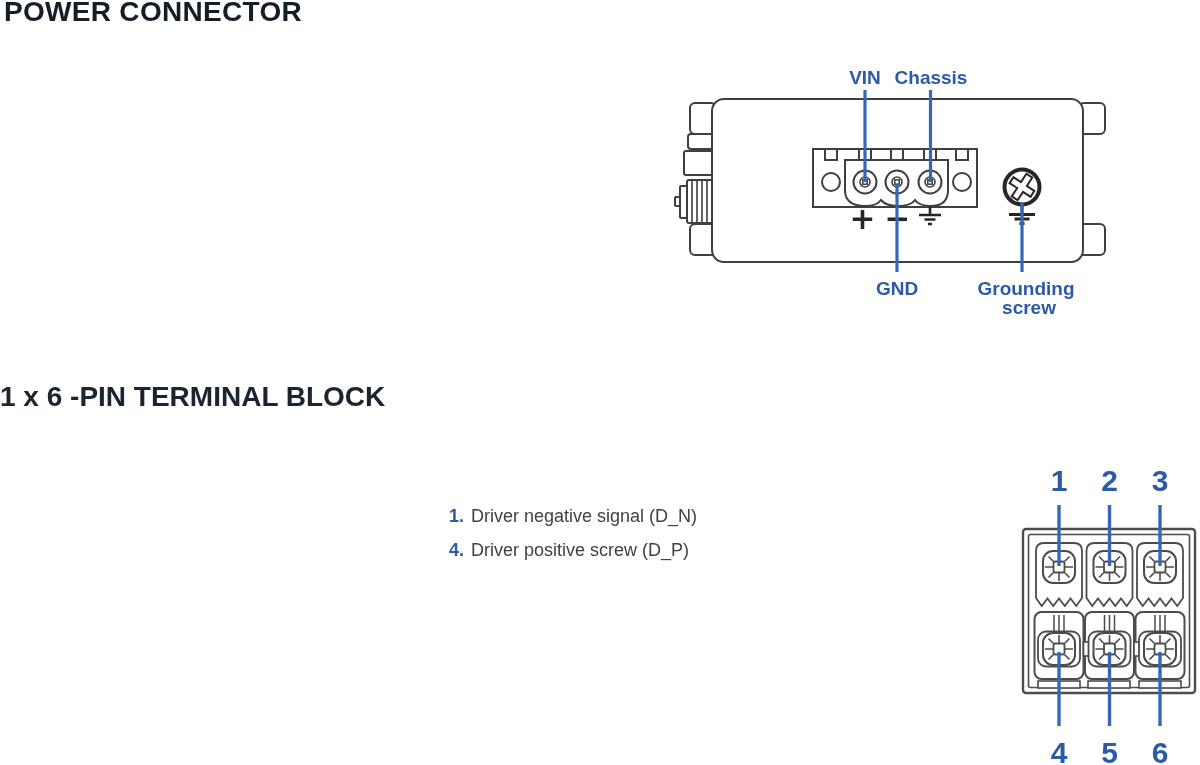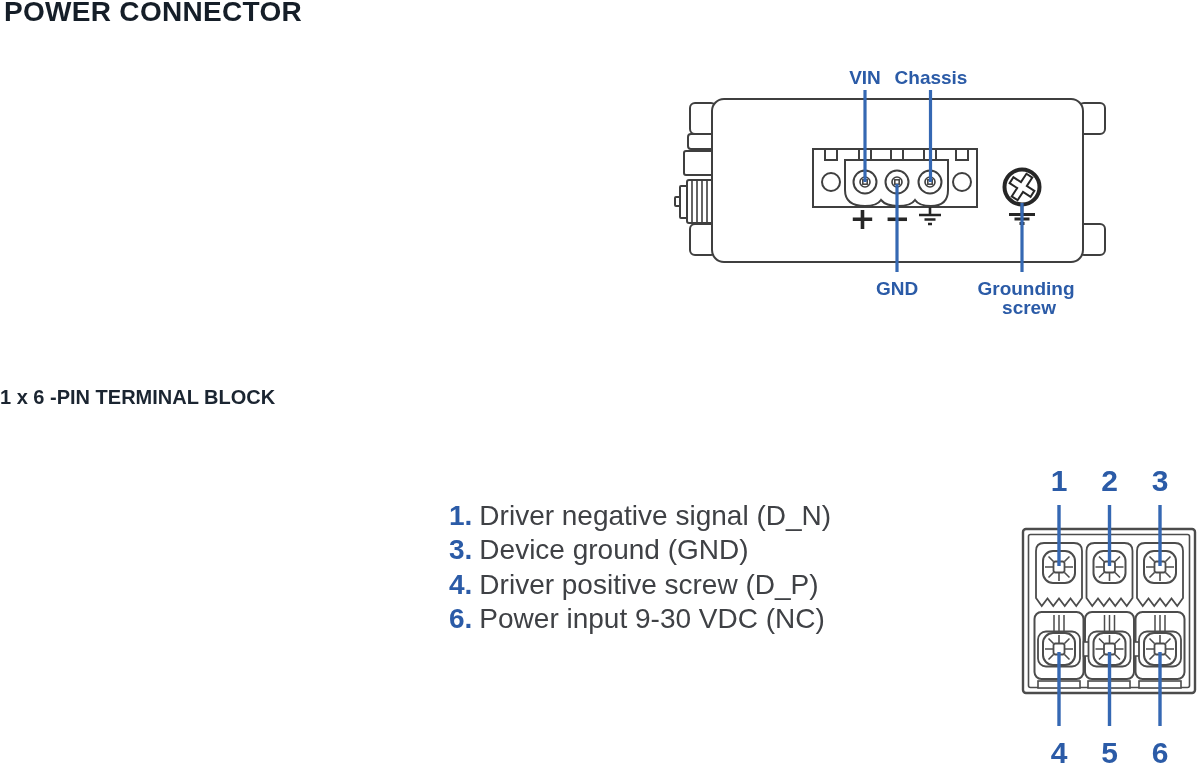--- a/index.html
+++ b/index.html
@@ -8,26 +8,26 @@
     background:#ffffff;
     font-family:"Liberation Sans", sans-serif;
   }
   .h1{
     position:absolute;left:4px;top:-3px;
     font-size:28px;font-weight:800;letter-spacing:.3px;
     color:#151e28;line-height:30px;white-space:nowrap;
   }
   .h2{
     position:absolute;left:0px;top:382px;
-    font-size:20px;font-weight:700;
+    font-size:28px;font-weight:700;
     color:#1b2531;line-height:30px;white-space:nowrap;
   }
   .pin-list{
     position:absolute;left:449px;top:499px;
-    font-size:28px;color:#3f4145;
+    font-size:18px;color:#3f4145;
   }
   .pin-row{height:34.4px;line-height:34.4px;white-space:nowrap;}
   .pin-num{color:#2b5ba7;font-weight:bold;margin-right:7px;}
   .svg-abs{position:absolute;}
   svg text.lbl{font-family:"Liberation Sans",sans-serif;font-weight:bold;font-size:19px;fill:#2b5ba7;}
   svg text.num{font-family:"Liberation Sans",sans-serif;font-weight:bold;font-size:30px;fill:#2b5ba7;}
   svg text.sym{font-family:"DejaVu Sans",sans-serif;font-weight:bold;font-size:31px;fill:#262626;}
 </style>
 </head>
 <body>
@@ -104,27 +104,21 @@
   <text class="lbl" x="1029" y="314" text-anchor="middle">screw</text>
 </svg>
 
 <div class="h2">1 x 6 -PIN TERMINAL BLOCK</div>
 
 <div class="pin-list">
   <div class="pin-row">
     <span class="pin-num">1.</span><span>Driver negative signal (D_N)</span>
   </div>
   <div class="pin-row">
-    <span class="pin-num">3.</span><span>Device ground (GND)</span>
-  </div>
-  <div class="pin-row">
     <span class="pin-num">4.</span><span>Driver positive screw (D_P)</span>
-  </div>
-  <div class="pin-row">
-    <span class="pin-num">6.</span><span>Power input 9-30 VDC (NC)</span>
   </div>
 </div>
 
 <svg class="svg-abs" style="left:1005px;top:455px;" width="195" height="310" viewBox="1005 455 195 310">
 
   <g fill="#ffffff" stroke="#4c4c4c">
     <rect x="1023" y="529" width="172" height="164" rx="3" stroke-width="2.4"></rect>
     <rect x="1028.5" y="534.5" width="161" height="153" rx="2" stroke-width="1.6" fill="none"></rect>
   </g>
 

